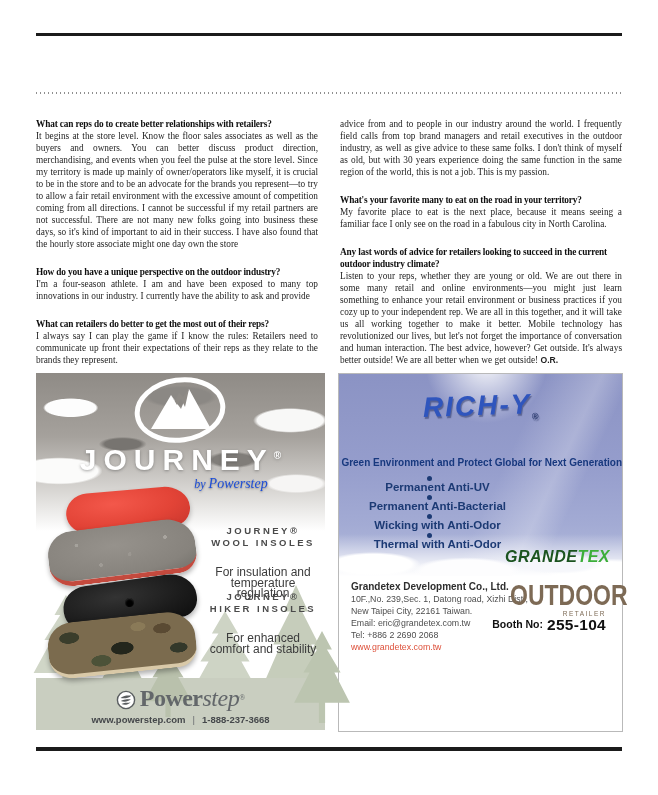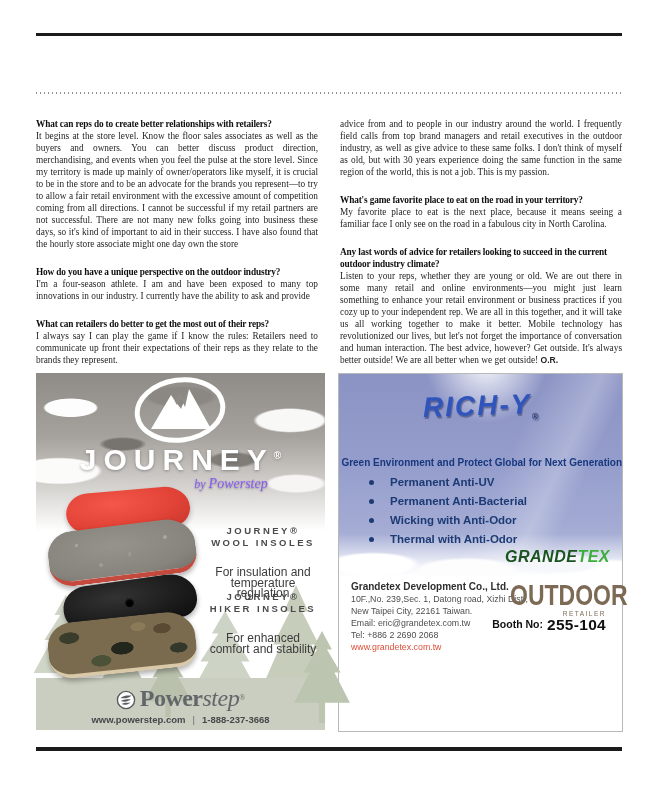--- a/index.html
+++ b/index.html
@@ -31,21 +31,21 @@
       radial-gradient(ellipse 40px 12px at 30% 45%, #777470 45%, transparent 60%),
       radial-gradient(ellipse 44px 14px at 68% 55%, #807d79 45%, transparent 60%),
       radial-gradient(ellipse 60px 18px at 50% 15%, #8b8884 50%, transparent 62%),
       linear-gradient(180deg,#8f8b86 0%,#a5a19c 40%,#d9d7d4 75%,#ffffff 100%);}
   .j-mountain{position:absolute;left:95px;top:4px;z-index:3;}
   .j-word{position:absolute;left:0;top:70px;width:100%;text-align:center;z-index:3;
     font-family:"Liberation Sans",sans-serif;font-weight:bold;font-size:30px;color:#fff;
     letter-spacing:7px;text-shadow:0 1px 3px rgba(60,60,60,.45);}
   .j-reg{font-size:10px;vertical-align:super;letter-spacing:0;}
   .j-by{position:absolute;left:120px;top:103px;width:150px;text-align:center;z-index:3;
-    color:#8b5cf6;font-size:12px;font-style:italic;text-shadow:0 1px 2px rgba(60,60,60,.5);}
+    color:#1d4ed8;font-size:12px;font-style:italic;text-shadow:0 1px 2px rgba(60,60,60,.5);}
   .j-by .bp{font-size:14px;}
   .insole{position:absolute;z-index:4;}
   .insole-red{left:30px;top:117px;width:124px;height:40px;transform:rotate(-5deg);
     border-radius:22px 26px 18px 22px/20px 22px 18px 20px;
     background:radial-gradient(ellipse at 38% 32%,#f3584b 0%,#e34437 55%,#c8352c 100%);
     box-shadow:0 3px 5px rgba(0,0,0,.25);}
   .insole-wool{left:12px;top:152px;width:148px;height:50px;transform:rotate(-7deg);
     border-radius:26px 30px 20px 24px/24px 26px 20px 22px;
     background:
       radial-gradient(circle 3px at 20% 30%, #a5a29c 60%, transparent 65%),
@@ -110,21 +110,21 @@
   .r-logo{position:absolute;left:0;top:16px;width:100%;text-align:center;
     font-family:"Liberation Sans",sans-serif;font-weight:bold;font-style:italic;
     font-size:28px;color:#2f55bd;letter-spacing:2px;transform:rotate(-2deg);
     text-shadow:1px 2px 1px rgba(20,30,80,.45);}
   .r-logo .reg{font-size:9px;font-style:normal;letter-spacing:0;color:#2a3a6e;vertical-align:-6px;}
   .r-tag{position:absolute;left:0;width:100%;text-align:center;
     font-family:"Liberation Sans",sans-serif;font-weight:bold;font-size:10px;color:#17387e;}
   .r-tag1{top:69px;}
   .r-tag2{top:83px;text-align:right;}
   .r-bullets{position:absolute;left:30px;top:102px;}
-  .r-bullet-row{display:flex;align-items:center;height:12px;margin-bottom:7px;}
+  .r-bullet-row{display:flex;align-items:center;height:12px;margin-bottom:7px;flex-direction:column;}
   .r-dot{width:5px;height:5px;border-radius:50%;background:#1c3a74;margin-right:16px;flex:0 0 auto;}
   .r-bullet-text{font-family:"Liberation Sans",sans-serif;font-weight:bold;font-size:11.5px;color:#1c3a74;}
   .gx-logo{position:absolute;right:12px;top:174px;font-family:"Liberation Sans",sans-serif;
     font-weight:bold;font-style:italic;font-size:16px;letter-spacing:.5px;}
   .gx-grande{color:#1b531f;}
   .gx-tex{color:#3cae3a;margin-left:0;}
   .r-contact{position:absolute;left:12px;top:206px;font-family:"Liberation Sans",sans-serif;}
   .r-company{font-size:10px;font-weight:bold;color:#2e2e2e;line-height:13px;}
   .r-line{font-size:8.8px;color:#4e4e4e;line-height:12px;}
   .r-url{font-size:8.8px;color:#dd4f39;line-height:12px;}
@@ -168,21 +168,21 @@
         <div class="q">What can retailers do better to get the most out of their reps?</div>
         <div class="a">I always say I can play the game if I know the rules: Retailers need to communicate up front their expectations of their reps as they relate to the brands they represent.</div>
       </div>
     </div>
     <div class="col">
       <div class="qa">
         <div class="q"></div>
         <div class="a">advice from and to people in our industry around the world. I frequently field calls from top brand managers and retail executives in the outdoor industry, as well as give advice to these same folks. I don't think of myself as old, but with 30 years experience doing the same function in the same region of the world, this is not a job. This is my passion.</div>
       </div>
       <div class="qa">
-        <div class="q">What's game favorite place to eat on the road in your territory?</div>
+        <div class="q">What's your favorite many to eat on the road in your territory?</div>
         <div class="a">My favorite place to eat is the next place, because it means seeing a familiar face I only see on the road in a fabulous city in North Carolina.</div>
       </div>
       <div class="qa">
         <div class="q">Any last words of advice for retailers looking to succeed in the current outdoor industry climate?</div>
         <div class="a"><span>Listen to your reps, whether they are young or old. We are out there in some many retail and online environments—you might just learn something to enhance your retail environment or business practices if you cozy up to your independent rep. We are all in this together, and it will take us all working together to make it better. Mobile technology has revolutionized our lives, but let's not forget the importance of conversation and human interaction. The best advice, however? Get outside. It's always better outside! We are all better when we get outside!</span> <span class="endmark">O.R.</span></div>
       </div>
     </div>
   </div>
 
   <div class="ad journey">

